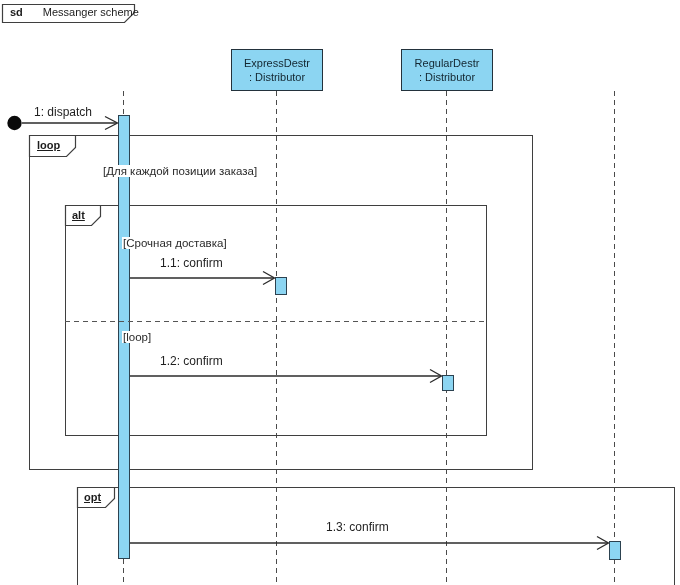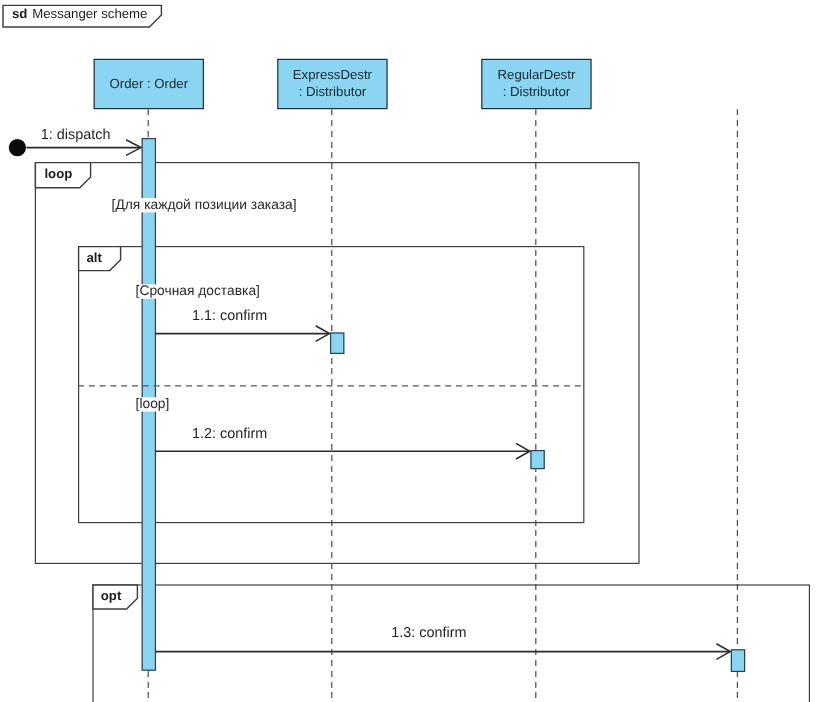--- a/index.html
+++ b/index.html
@@ -31,49 +31,48 @@
 
   
   .activation {
     position:absolute; width:12px; box-sizing:border-box;
     background:#8CD5F2; border:1px solid #2c4250;
   }
 
   svg.overlay { position:absolute; left:0; top:0; z-index:6; pointer-events:none; }
 
   .op-label {
-    position:absolute; z-index:7; font-size:11px; font-weight:bold; color:#1c1c1c;
+    position:absolute; z-index:7; font-size:11px; font-weight:bold; color:#1c1c1c;text-decoration:underline;
   }
   .sd-label {
     position:absolute; z-index:7; font-size:11px; color:#1c1c1c; white-space:nowrap;
   }
-  .sd-label .kind { font-weight:bold; margin-right:4px; }
+  .sd-label .kind { font-weight:bold; margin-right:20px; }
 
   .guard-label {
     position:absolute; z-index:8; font-size:11.5px; color:#2a2a2a;
-    background:#fff; padding:0 1px; white-space:nowrap;
+    background:#fff; padding:0 1px; white-space:nowrap;margin-left:10px;
   }
   .msg-label {
     position:absolute; z-index:8; font-size:12px; color:#1f1f1f;
     background:#fff; padding:0 1px; white-space:nowrap;
   }
 
   .z1 { z-index:1; } .z2 { z-index:2; } .z3 { z-index:3; }
 </style>
 </head>
 <body>
 
 <div class="canvas">
 
   <div class="lifeline-dash z1" style="left:123px"></div>
   <div class="lifeline-dash z1" style="left:276px"></div>
   <div class="lifeline-dash z1" style="left:446px"></div>
   <div class="lifeline-dash z1" style="left:614px"></div>
 
-  <div class="lifeline-head z2" style="left:78px;top:49px">Order : Order</div>
   <div class="lifeline-head z2" style="left:231px;top:49px">ExpressDestr
 : Distributor</div>
   <div class="lifeline-head z2" style="left:401px;top:49px">RegularDestr
 : Distributor</div>
 
   <div class="frame z2" style="left:29px;top:135px;width:504px;height:335px"></div>
   <div class="frame z2" style="left:65px;top:205px;width:422px;height:231px"></div>
   <div class="frame z2" style="left:77px;top:487px;width:598px;height:120px"></div>
 
   <div class="activation z3" style="left:118px;top:115px;height:444px"></div>

